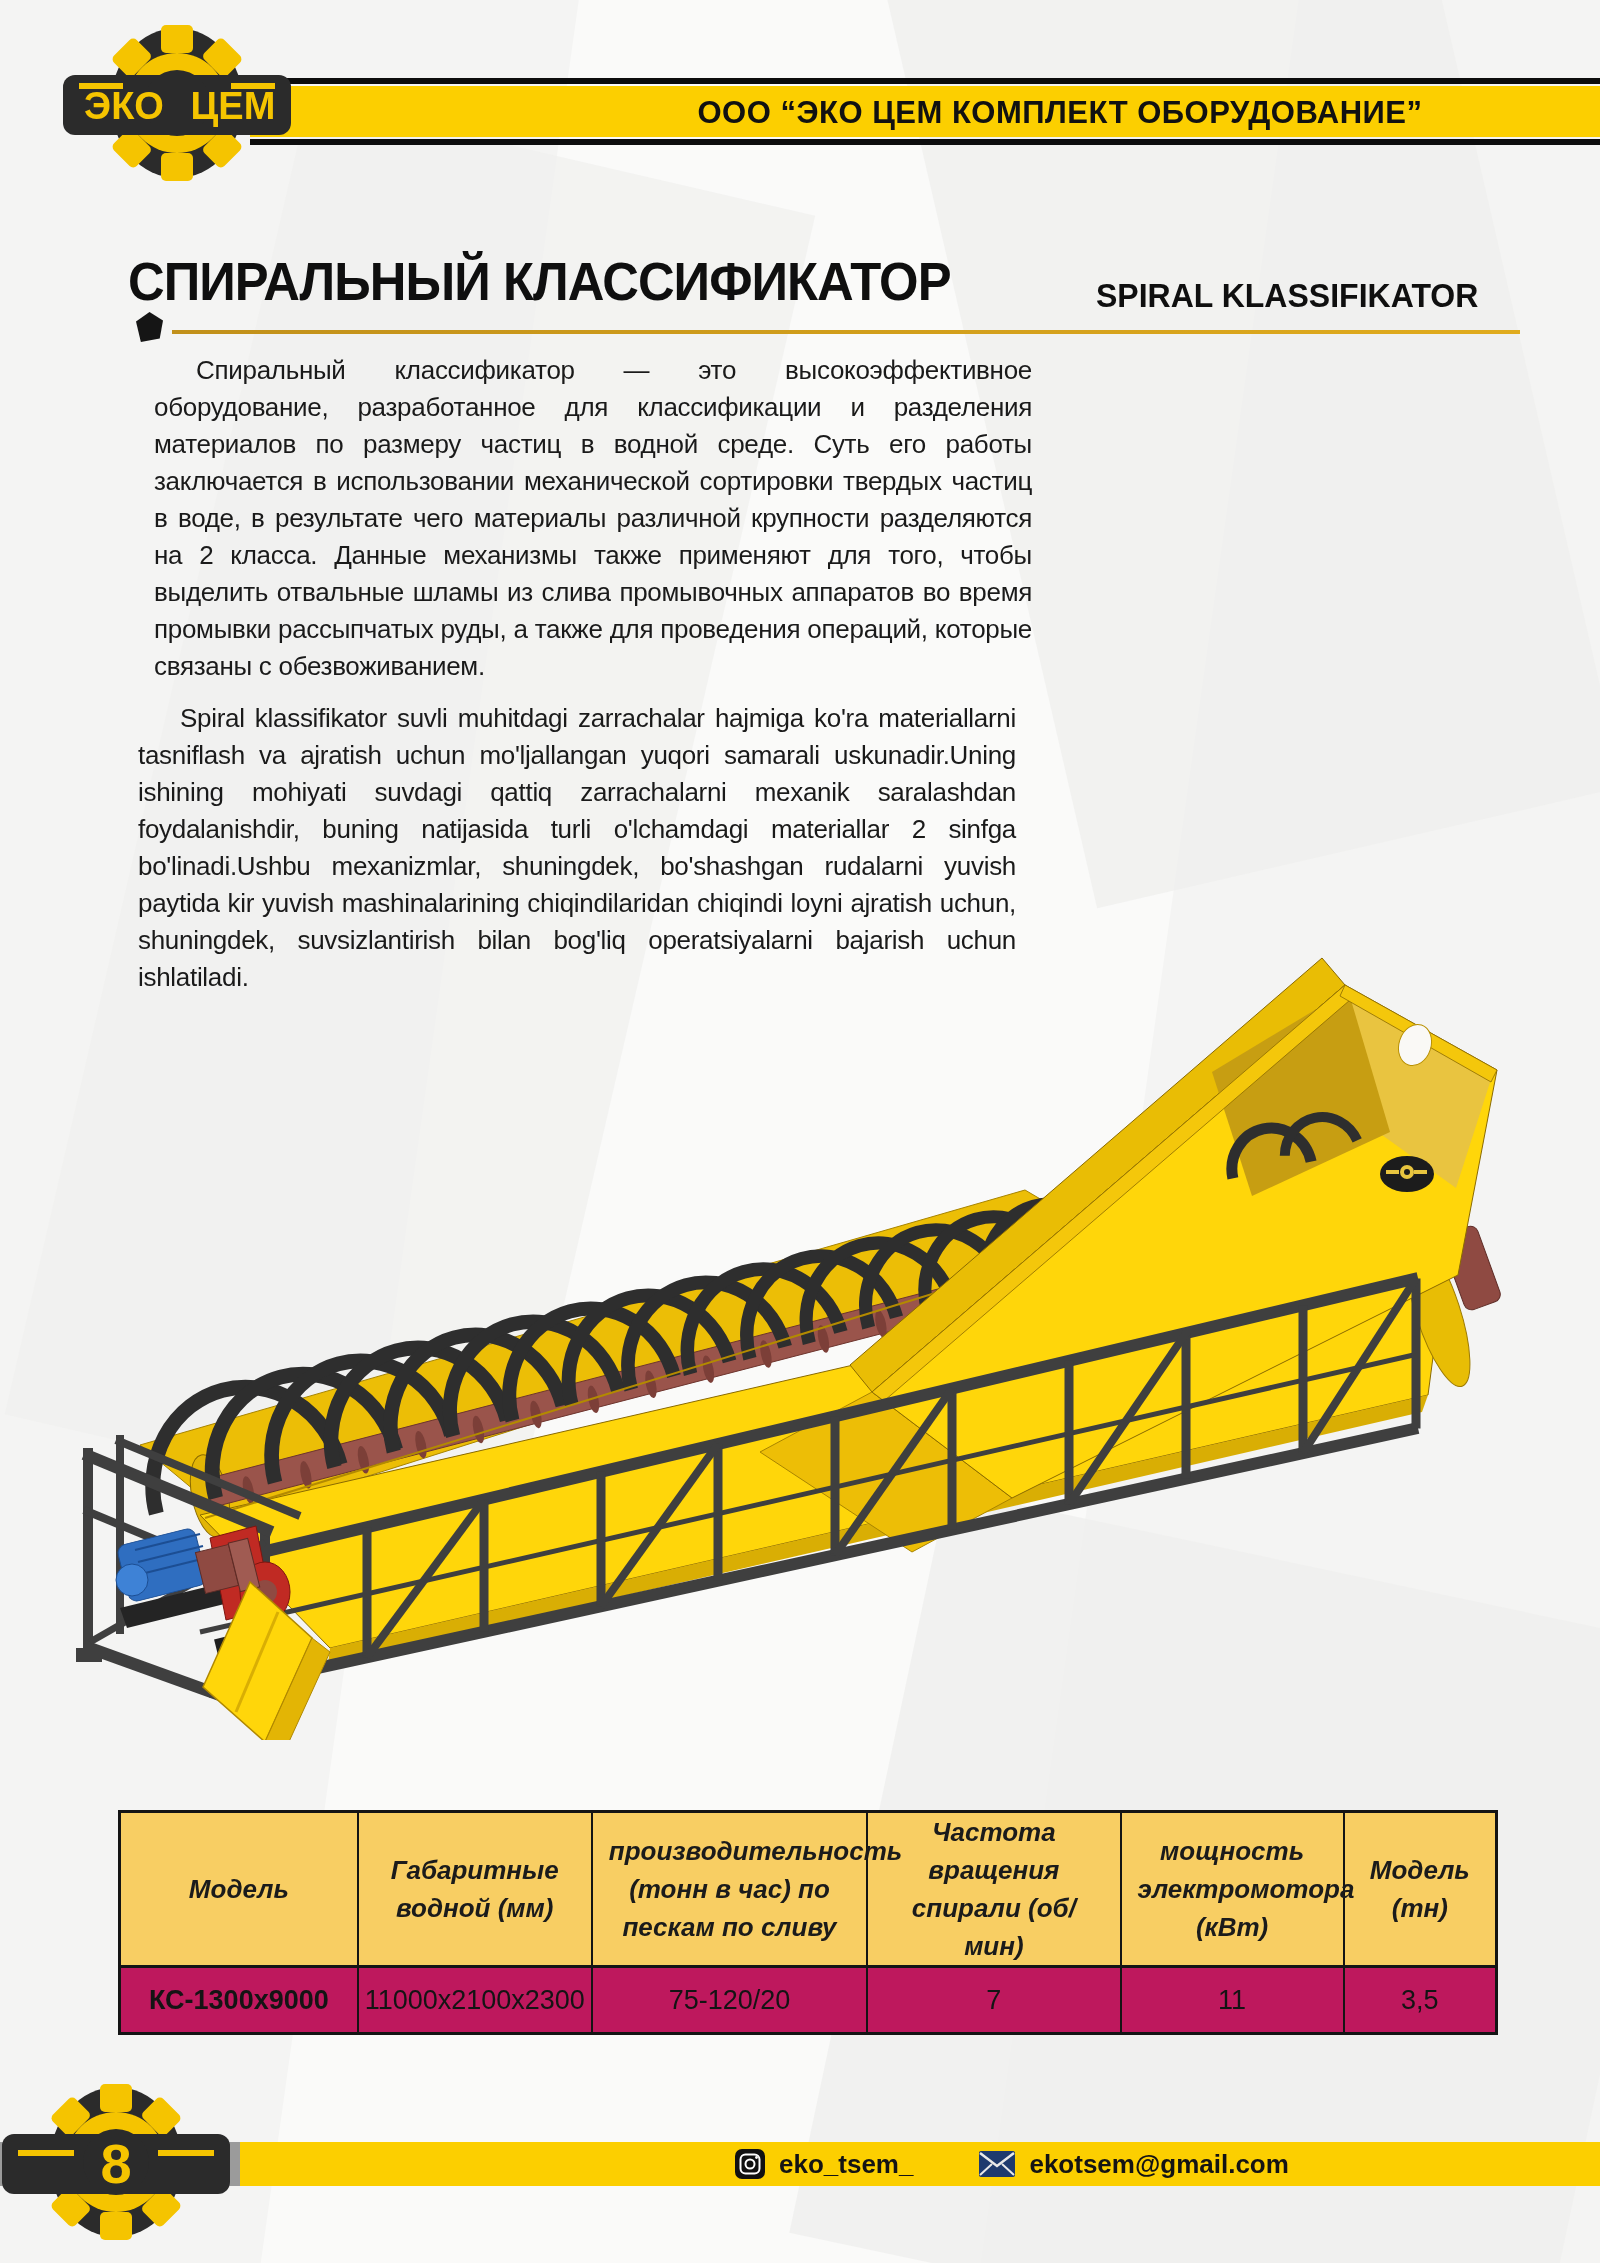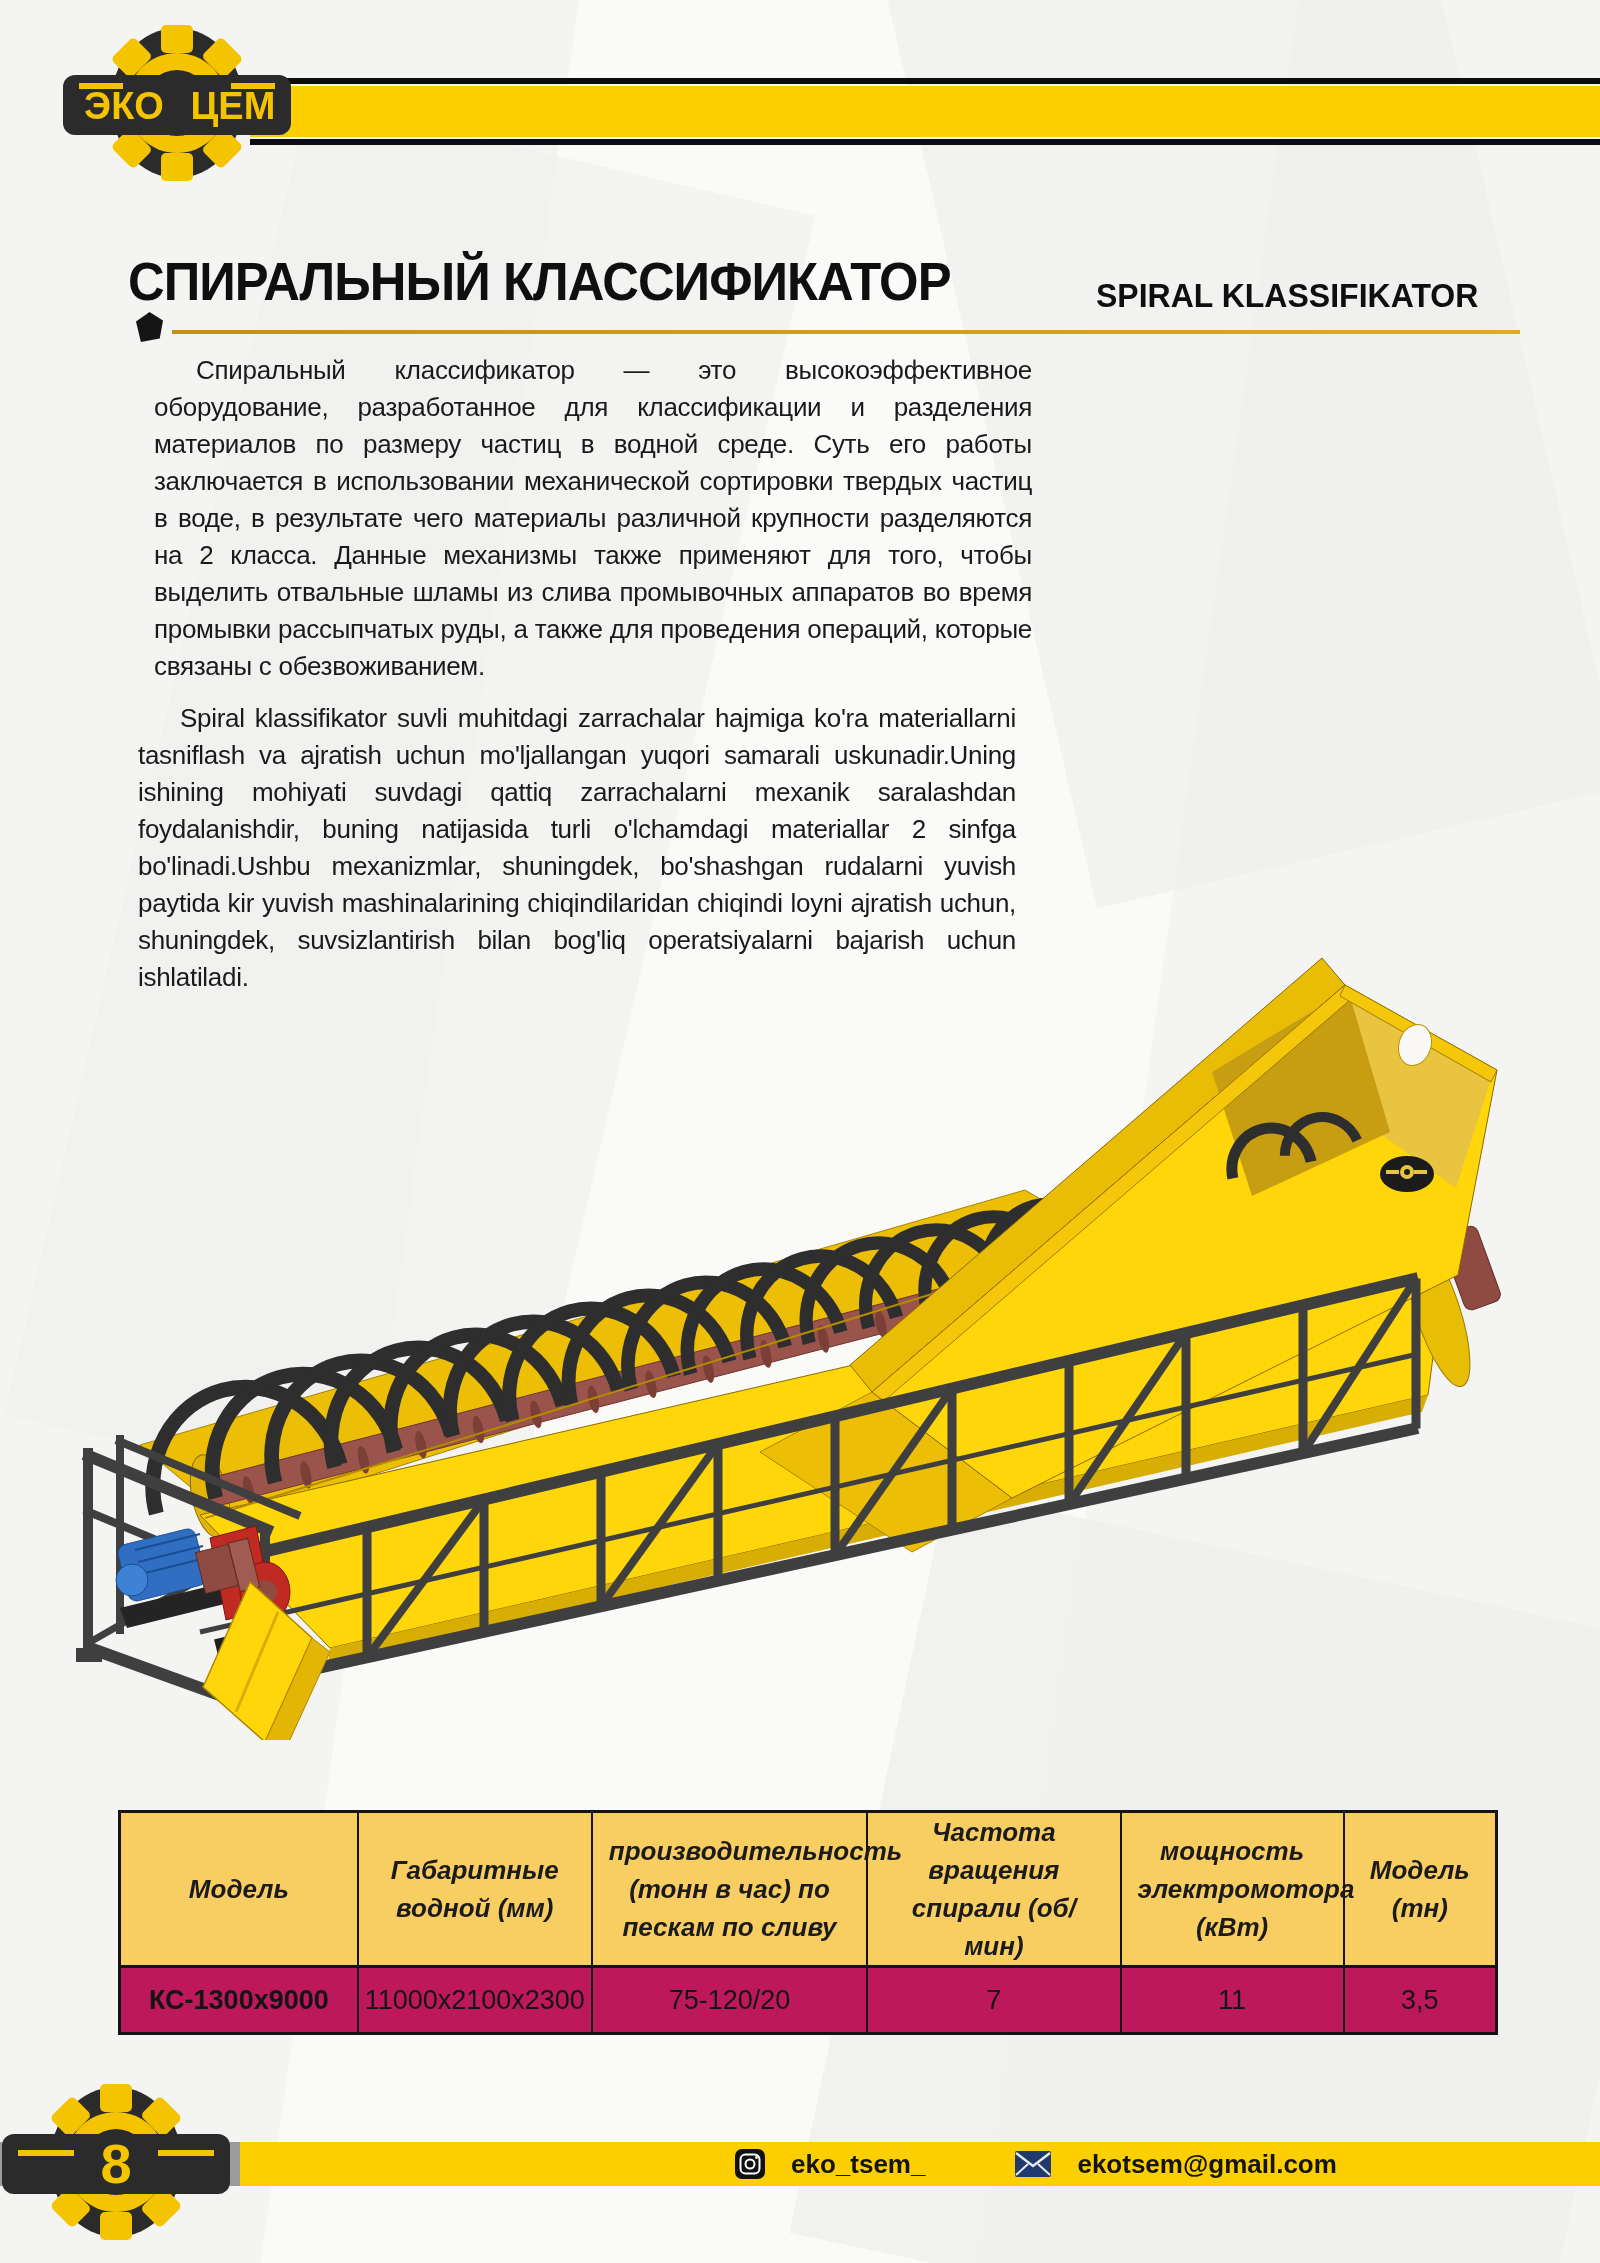--- a/index.html
+++ b/index.html
@@ -39,37 +39,38 @@
   table.spec th{height:150px;background:#f8ce63;font-size:26px;font-weight:bold;font-style:italic;
                 line-height:38px;padding:0 16px;border:2px solid #141414;border-bottom:3px solid #141414;color:#1b1b1b;}
   table.spec td{height:62px;background:#be185d;font-size:27px;text-align:center;
                 border:2px solid #141414;color:#141414;}
   table.spec td.model-cell{font-weight:bold;}
 
   
   .fbar-gray{position:absolute;left:0;top:2142px;width:240px;height:44px;background:#9b9b9b;z-index:1;}
   .fbar-yellow{position:absolute;left:240px;right:0;top:2142px;height:44px;background:#fccf00;z-index:1;}
   .contacts{position:absolute;left:735px;top:2146px;height:36px;display:flex;align-items:center;
-            gap:26px;z-index:2;font-size:26px;font-weight:bold;color:#141414;}
+            gap:14px;z-index:2;font-size:26px;font-weight:bold;color:#141414;}
   .contacts .gap{width:38px;}
   .svg-block{display:block;}
 </style>
 </head>
 <body>
 
 <div class="page">
 
   <div class="wm" style="left:420px;top:-40px;width:720px;height:2340px;background:#fafaf9;transform:skewX(-8deg);"></div>
   <div class="wm" style="left:150px;top:140px;width:520px;height:1350px;background:#efefee;transform:rotate(13deg);opacity:.7;"></div>
   <div class="wm" style="left:980px;top:-120px;width:540px;height:980px;background:#eeeeed;transform:rotate(-13deg);opacity:.7;"></div>
   <div class="wm" style="left:860px;top:1560px;width:760px;height:760px;background:#efefee;transform:rotate(12deg);opacity:.8;"></div>
 
   <div class="hbar-line" style="top:78px;"></div>
   <div class="hbar"></div>
   <div class="hbar-line" style="top:139px;"></div>
+  <div class="hbar-text">ООО “ЭКО ЦЕМ КОМПЛЕКТ ОБОРУДОВАНИЕ”</div>
 
   <div class="logo-wrap" style="left:57px;top:3px;width:240px;height:200px;">
     <svg class="svg-block" width="240" height="200" viewBox="0 0 240 200">
       <ellipse cx="120" cy="100" rx="66" ry="75" fill="#2b2b2b"></ellipse>
       <g fill="#f5c400">
         <circle cx="120" cy="100" r="50"></circle>
         <rect x="104" y="22" width="32" height="28" rx="5"></rect>
         <rect x="104" y="150" width="32" height="28" rx="5"></rect>
         <rect x="104" y="22" width="32" height="28" rx="5" transform="rotate(45 120 100)"></rect>
         <rect x="104" y="22" width="32" height="28" rx="5" transform="rotate(90 120 100)"></rect>

